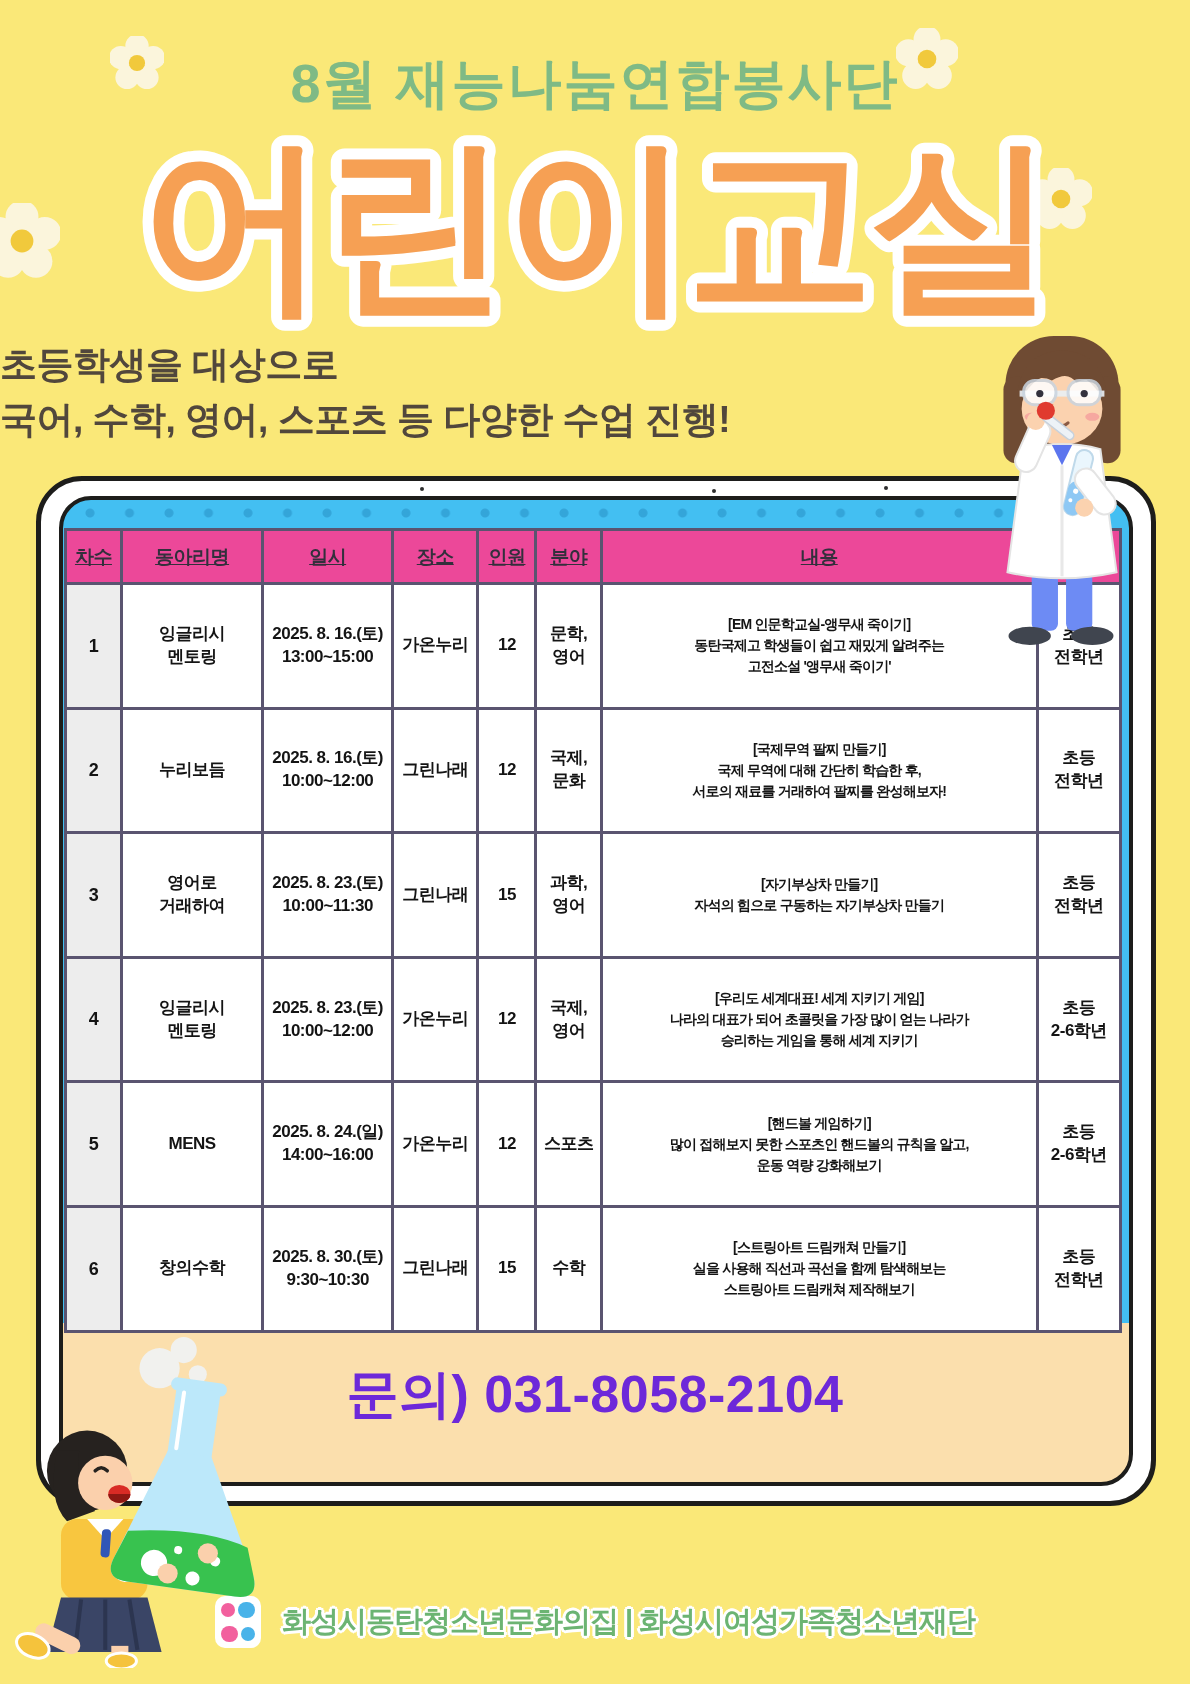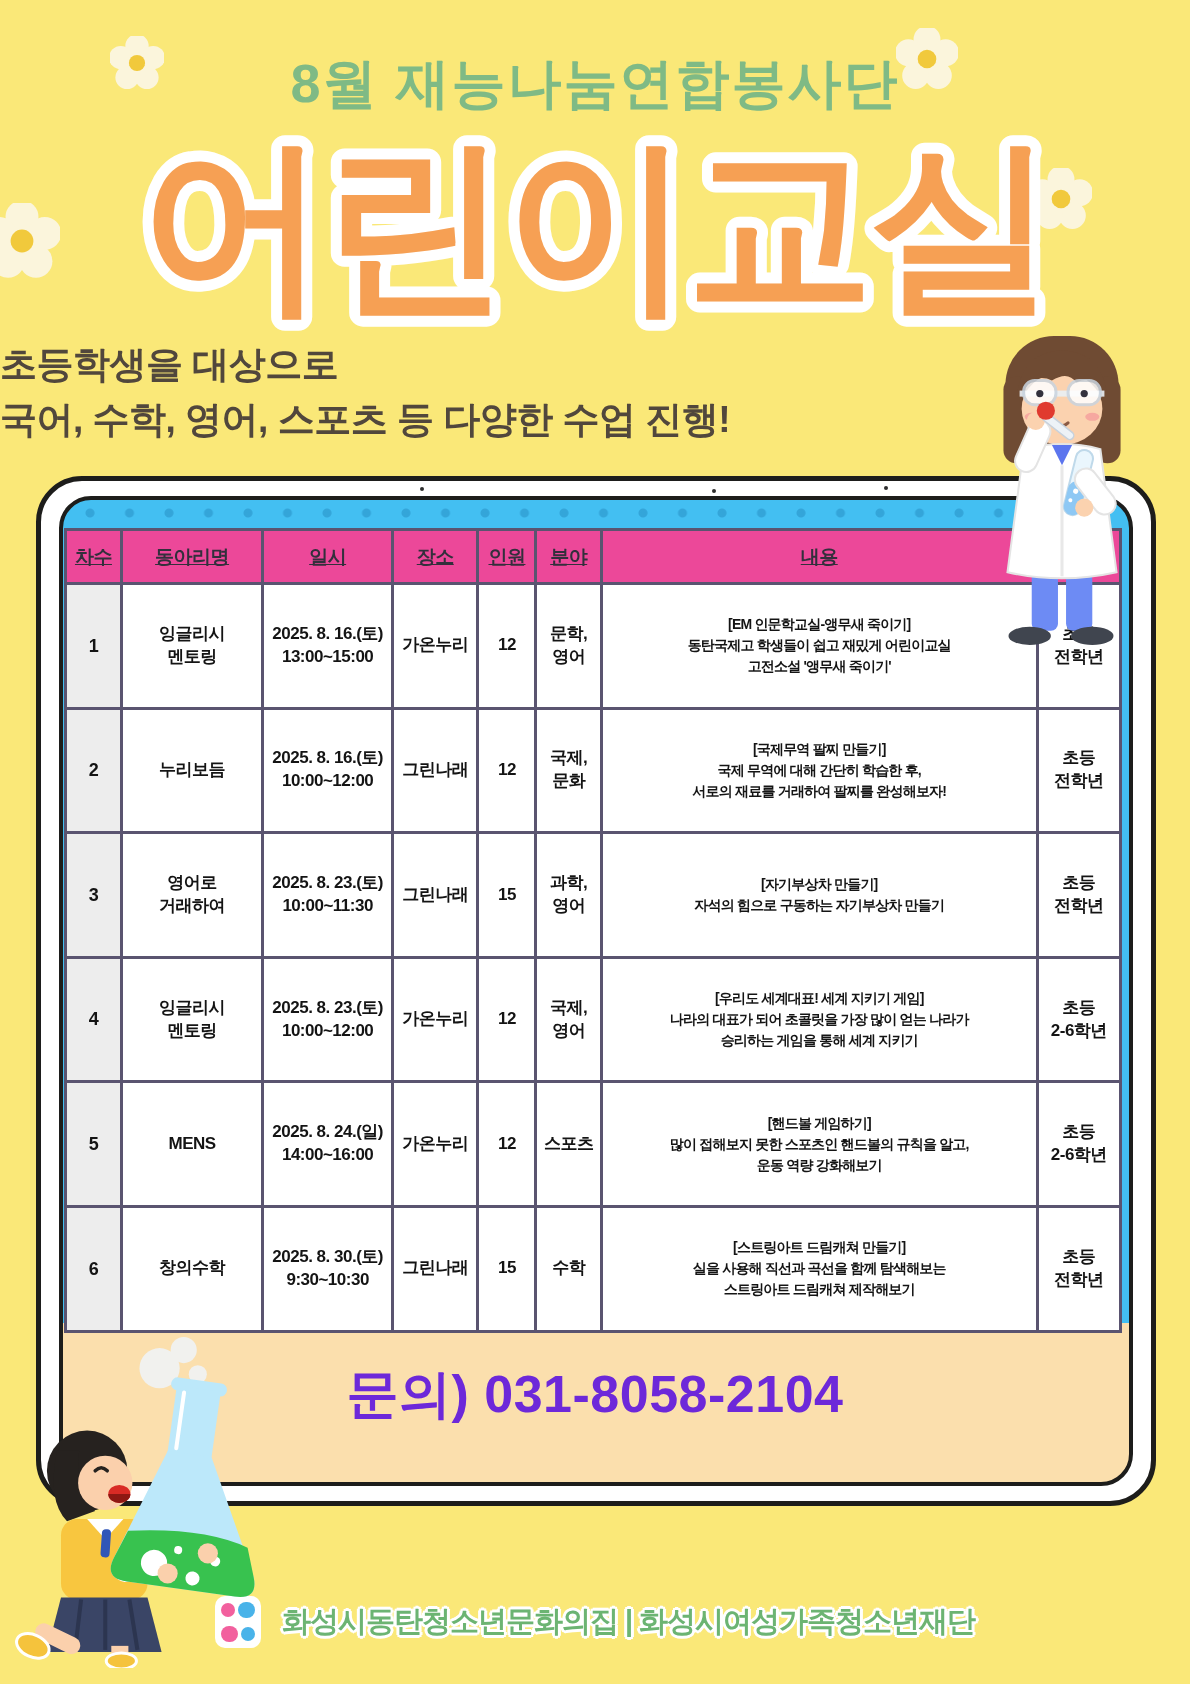--- a/index.html
+++ b/index.html
@@ -151,21 +151,21 @@
           </td>
           <td>
             <div class="line">12</div>
           </td>
           <td>
             <div class="line">문학,</div>
             <div class="line">영어</div>
           </td>
           <td class="col-content">
             <div class="line">[EM 인문학교실-앵무새 죽이기]</div>
-            <div class="line">동탄국제고 학생들이 쉽고 재밌게 어린이교실</div>
+            <div class="line">동탄국제고 학생들이 쉽고 재밌게 알려주는</div>
             <div class="line">고전소설 '앵무새 죽이기'</div>
           </td>
           <td>
             <div class="line">초등</div>
             <div class="line">전학년</div>
           </td>
         </tr>
         <tr>
           <td class="col-no">
             <div class="line">2</div>

